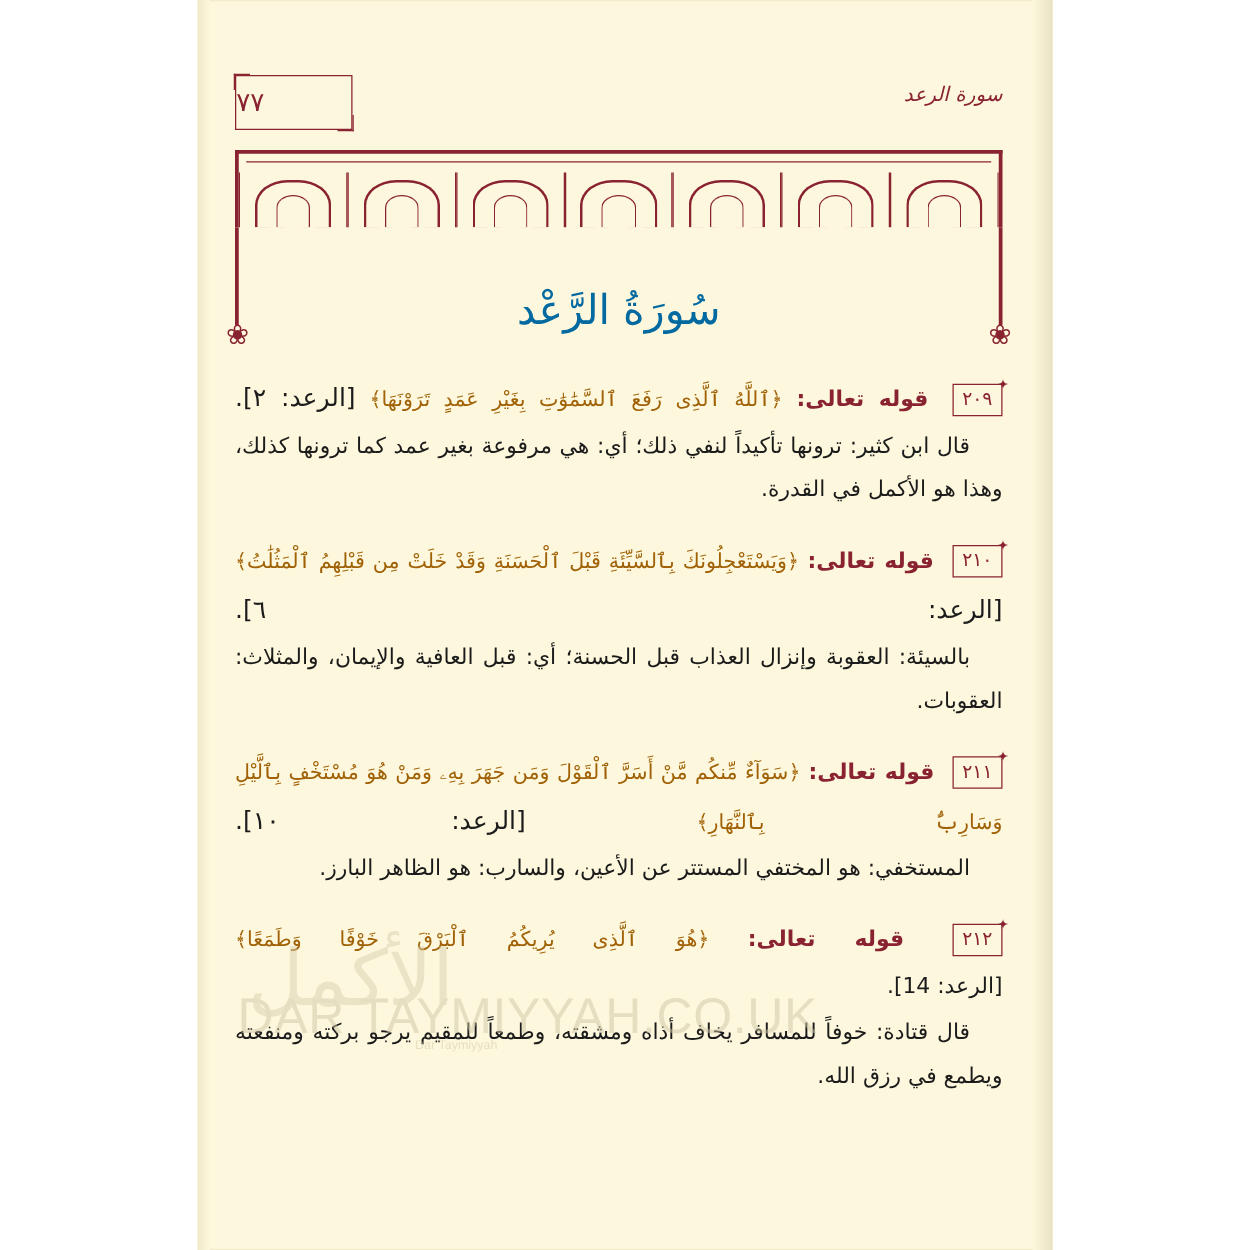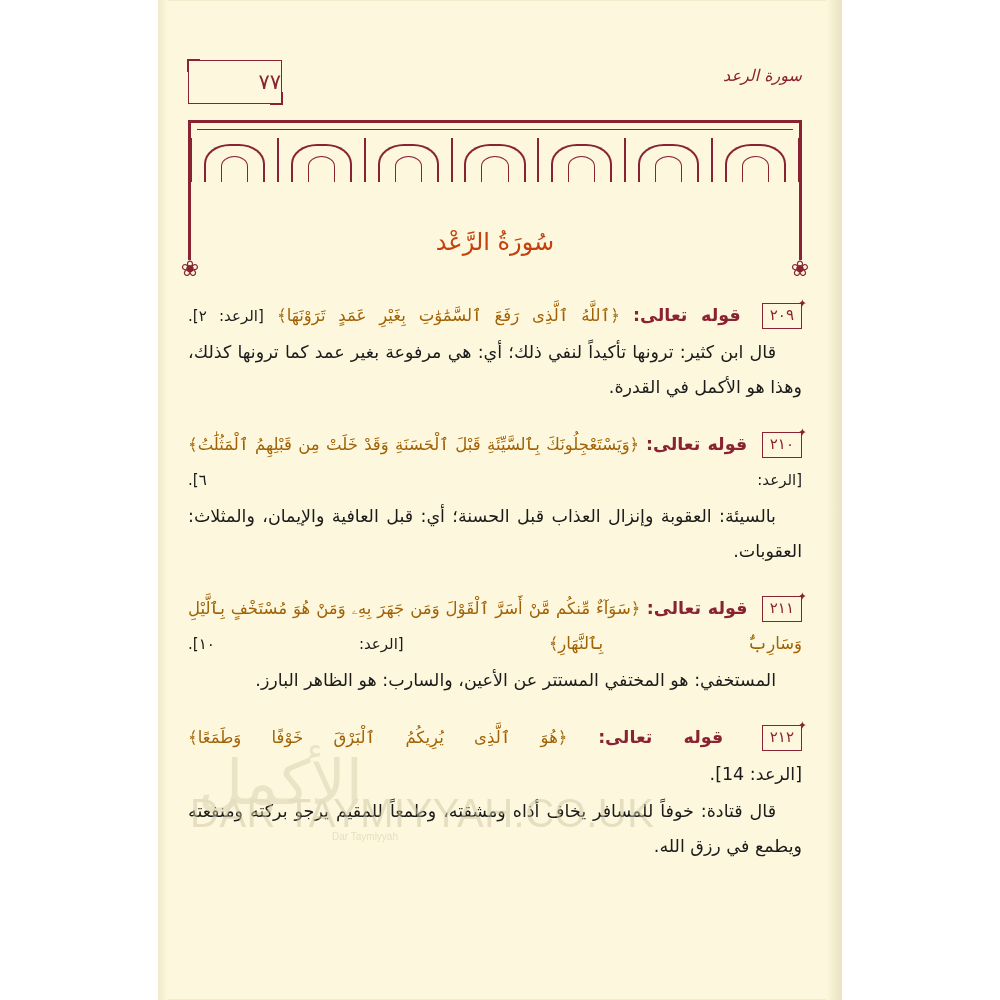--- a/index.html
+++ b/index.html
@@ -68,21 +68,21 @@
   .page-number-box {
     position: absolute;
     left: 0px;
     top: 0px;
     width: 92px;
     height: 42px;
     border: 1.6px solid #8a2331;
     color: #8a2331;
     display: flex;
     align-items: center;
-    justify-content: flex-start;
+    justify-content: flex-end;
     font-size: 21px;
   }
   .page-number-box::before,
   .page-number-box::after {
     content: "";
     position: absolute;
     width: 12px;
     height: 12px;
     border: 1.6px solid #8a2331;
   }
@@ -174,22 +174,22 @@
     text-align: center;
   }
   .finial.right { right: -11px; }
   .finial.left  { left: -11px; }
 
   .surah-title {
     position: absolute;
     left: 0; right: 0;
     top: 46px;
     text-align: center;
-    color: #c2410c;
-    font-size: 24px;
+    color: #0369a1;
+    font-size: 33px;
     letter-spacing: 1px;
   }
 
   
   .body {
     direction: rtl;
     text-align: justify;
     color: #1b1b1b;
     font-size: 17.5px;
     line-height: 2.0;
@@ -223,21 +223,21 @@
     color: #8a2331;
     font-weight: bold;
     font-size: 17.5px;
   }
   .ayah {
     color: #a16207;
     font-size: 16.5px;
   }
   .ref {
     color: #1b1b1b;
-    font-size: 15px;
+    font-size: 20px;
     margin-top: 20px;
   }
   .para {
     text-align: justify;
     text-indent: 26px;
     margin-top: 2px;
   }
   .para.no-indent { text-indent: 0; }
 
   

